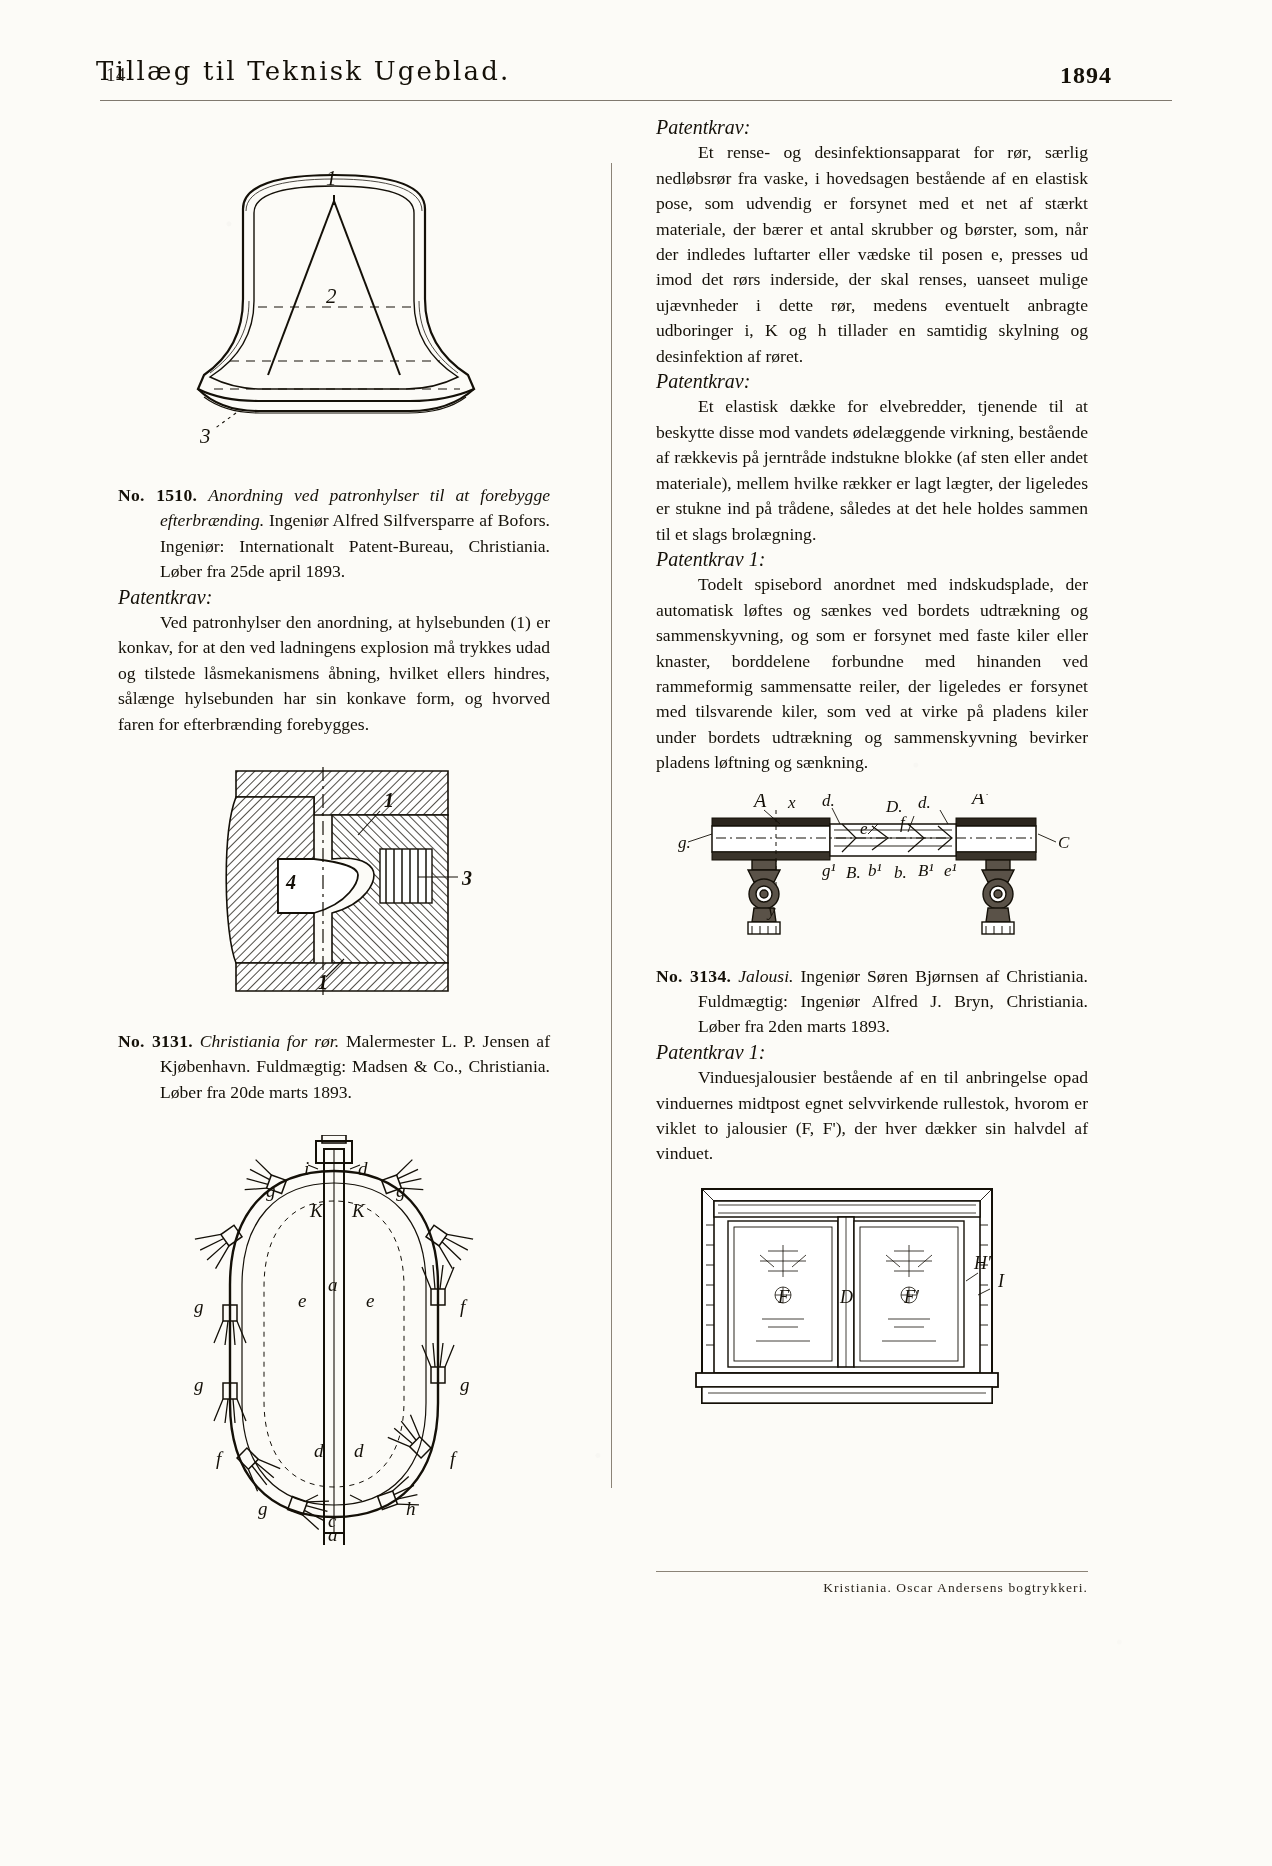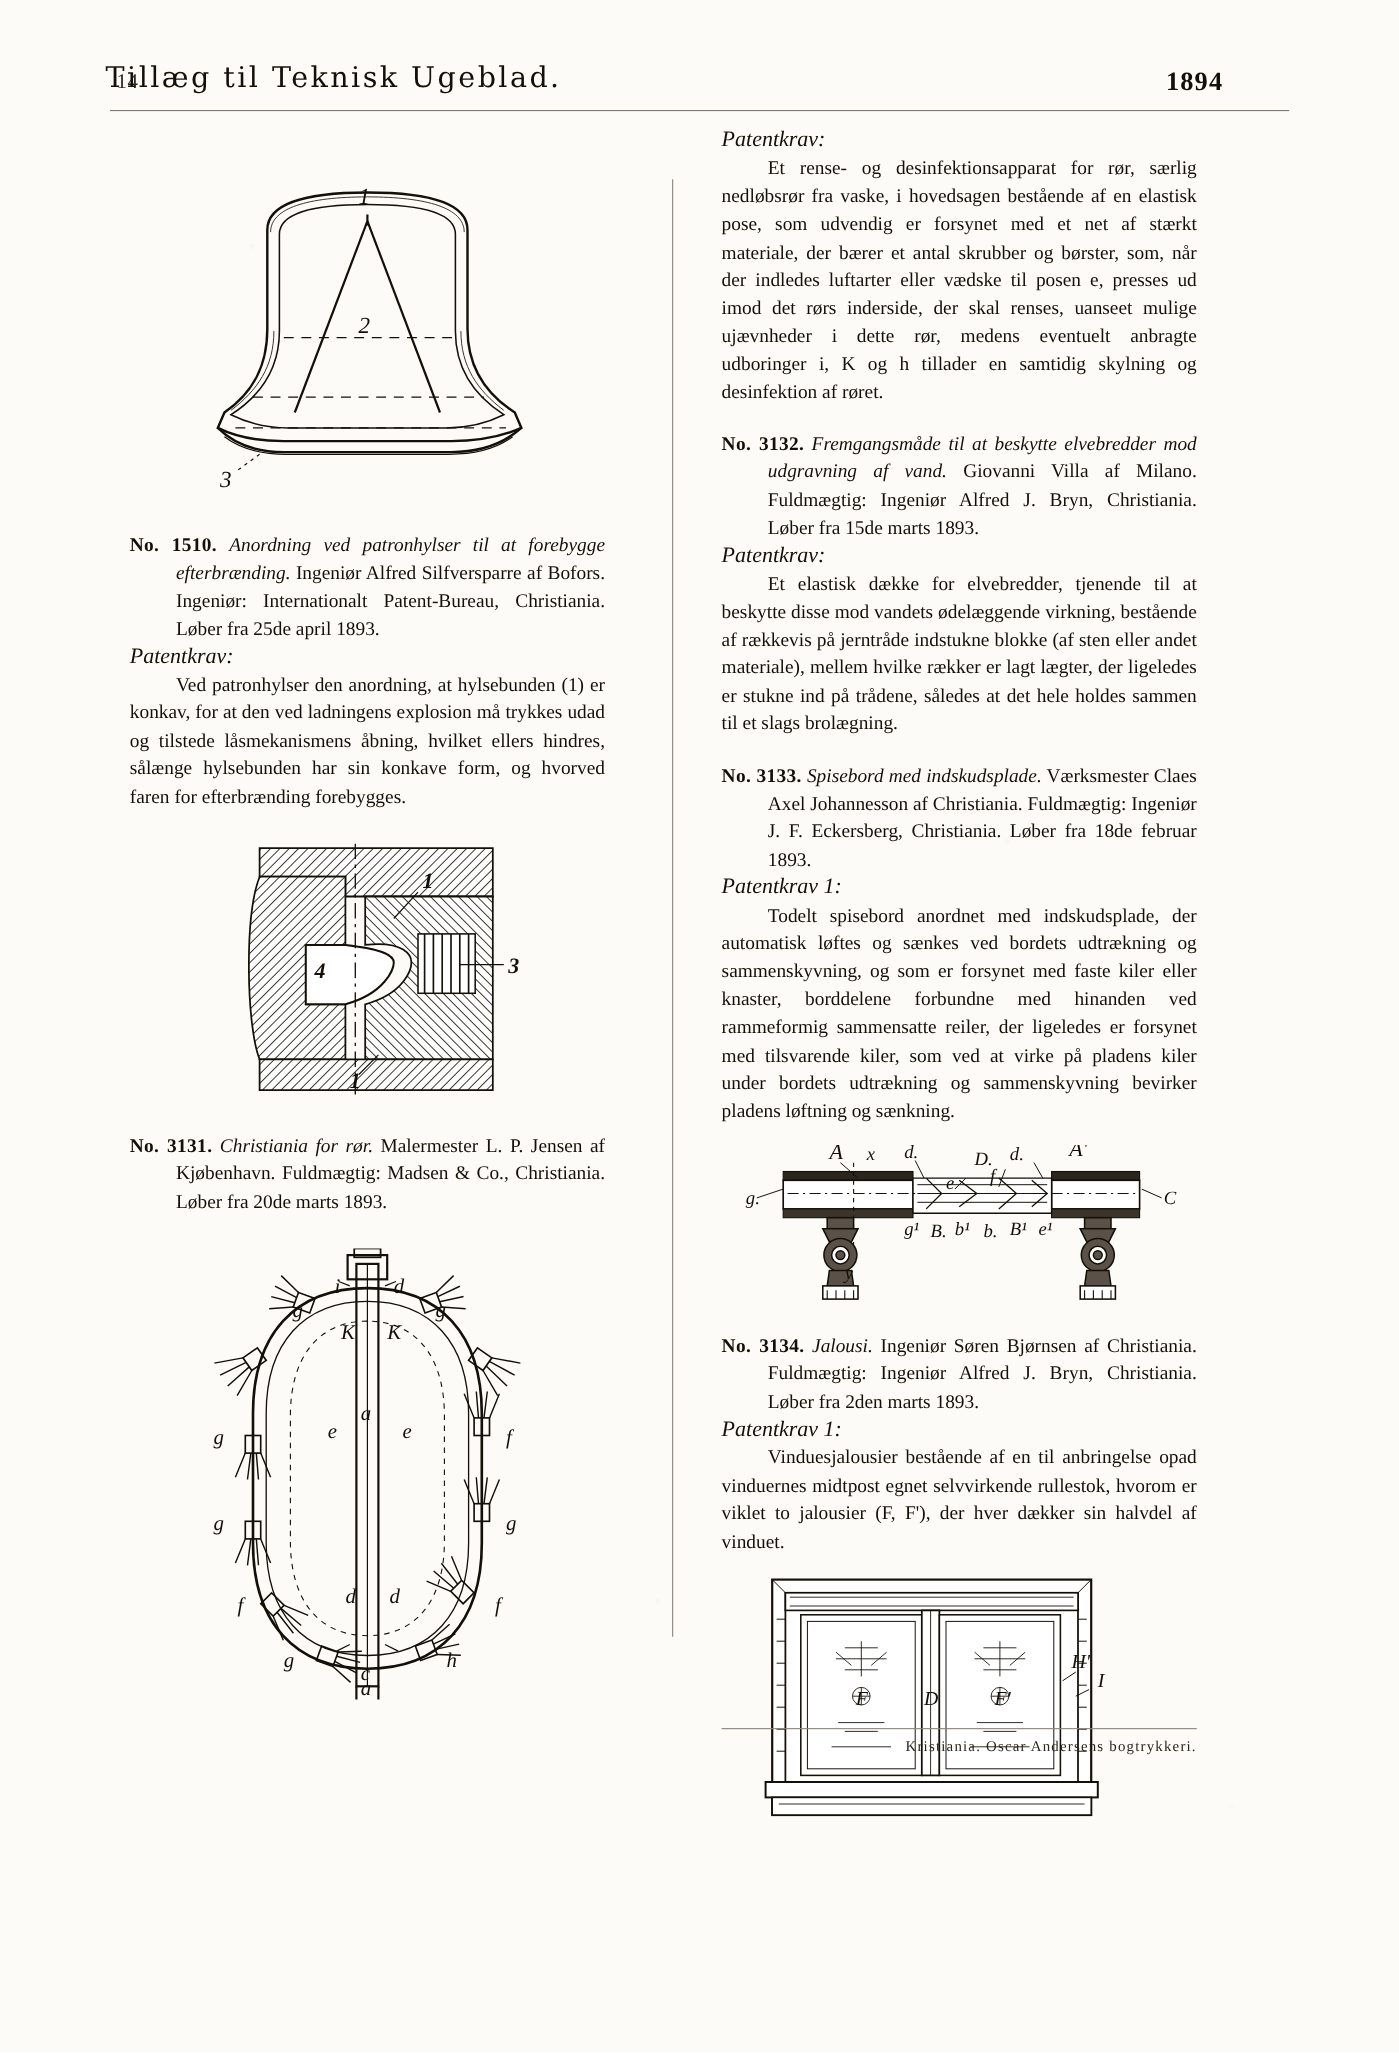--- a/index.html
+++ b/index.html
@@ -413,33 +413,23 @@
         </svg>
       </div>
 
     </div>
 
     <div class="col col-right">
 
       <p class="claim-label">Patentkrav:</p>
       <p class="claim-body">Et rense- og desinfektionsapparat for rør, særlig nedløbsrør fra vaske, i hovedsagen bestående af en elastisk pose, som udvendig er forsynet med et net af stærkt materiale, der bærer et antal skrubber og børster, som, når der indledes luftarter eller vædske til posen e, presses ud imod det rørs inderside, der skal renses, uanseet mulige ujævnheder i dette rør, medens eventuelt anbragte udboringer i, K og h tillader en samtidig skylning og desinfektion af røret.</p>
 
-      <div class="hd">
-        <span class="no">No. 3132.</span>
-        <span class="ttl">Fremgangsmåde til at beskytte elvebredder mod udgravning af vand.</span>
-        <span>Giovanni Villa af Milano. Fuldmægtig: Ingeniør Alfred J. Bryn, Christiania. Løber fra 15de marts 1893.</span>
-      </div>
       <p class="claim-label">Patentkrav:</p>
       <p class="claim-body">Et elastisk dække for elvebredder, tjenende til at beskytte disse mod vandets ødelæggende virkning, bestående af rækkevis på jerntråde indstukne blokke (af sten eller andet materiale), mellem hvilke rækker er lagt lægter, der ligeledes er stukne ind på trådene, således at det hele holdes sammen til et slags brolægning.</p>
 
-      <div class="hd">
-        <span class="no">No. 3133.</span>
-        <span class="ttl">Spisebord med indskudsplade.</span>
-        <span>Værksmester Claes Axel Johannesson af Christiania. Fuldmægtig: Ingeniør J. F. Eckersberg, Christiania. Løber fra 18de februar 1893.</span>
-      </div>
       <p class="claim-label">Patentkrav 1:</p>
       <p class="claim-body">Todelt spisebord anordnet med indskudsplade, der automatisk løftes og sænkes ved bordets udtrækning og sammenskyvning, og som er forsynet med faste kiler eller knaster, borddelene forbundne med hinanden ved rammeformig sammensatte reiler, der ligeledes er forsynet med tilsvarende kiler, som ved at virke på pladens kiler under bordets udtrækning og sammenskyvning bevirker pladens løftning og sænkning.</p>
 
       <div class="fig" style="margin-top:18px;">
         <svg width="432" height="150" viewBox="0 0 432 150" xmlns="http://www.w3.org/2000/svg">
           <g fill="none" stroke="#141008">
 
             <rect x="56" y="24" width="118" height="8" fill="#2b251d" stroke-width="1"></rect>
             <rect x="56" y="32" width="118" height="26" fill="#ffffff" stroke-width="1.5"></rect>
             <rect x="56" y="58" width="118" height="8" fill="#3a342b" stroke-width="1"></rect>

